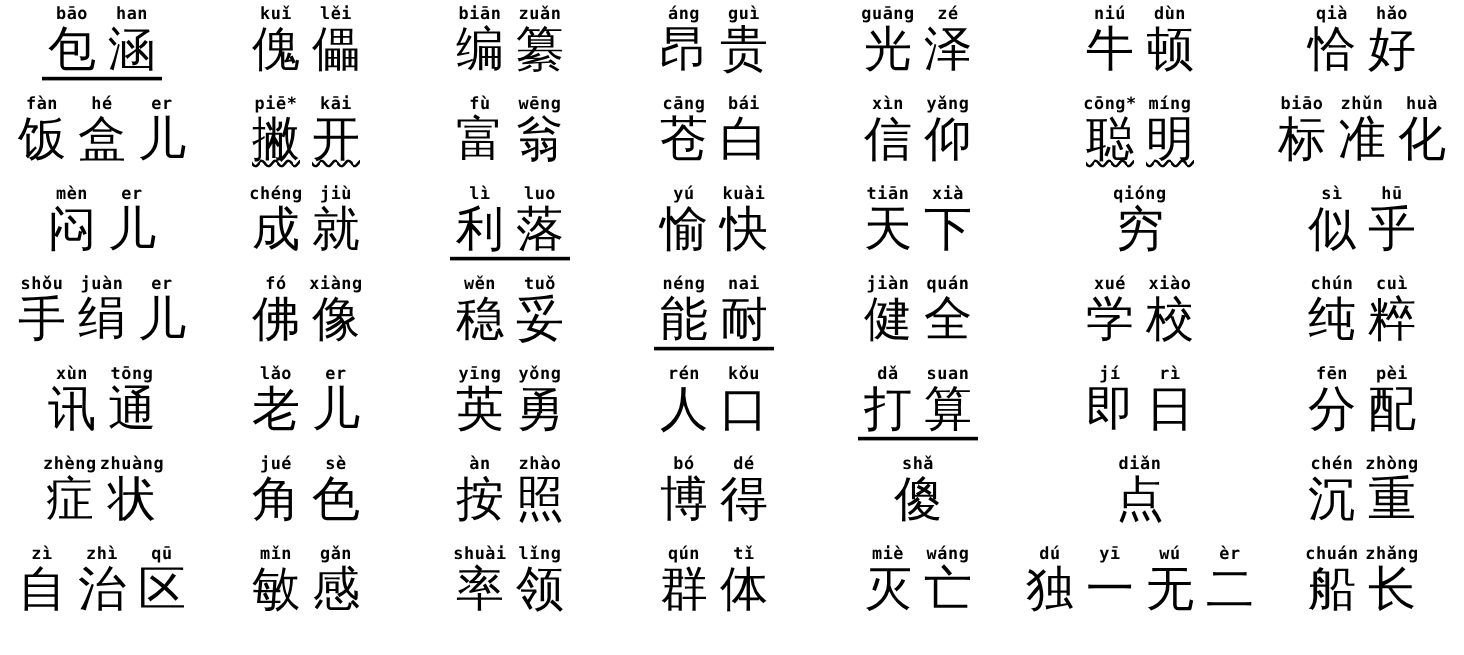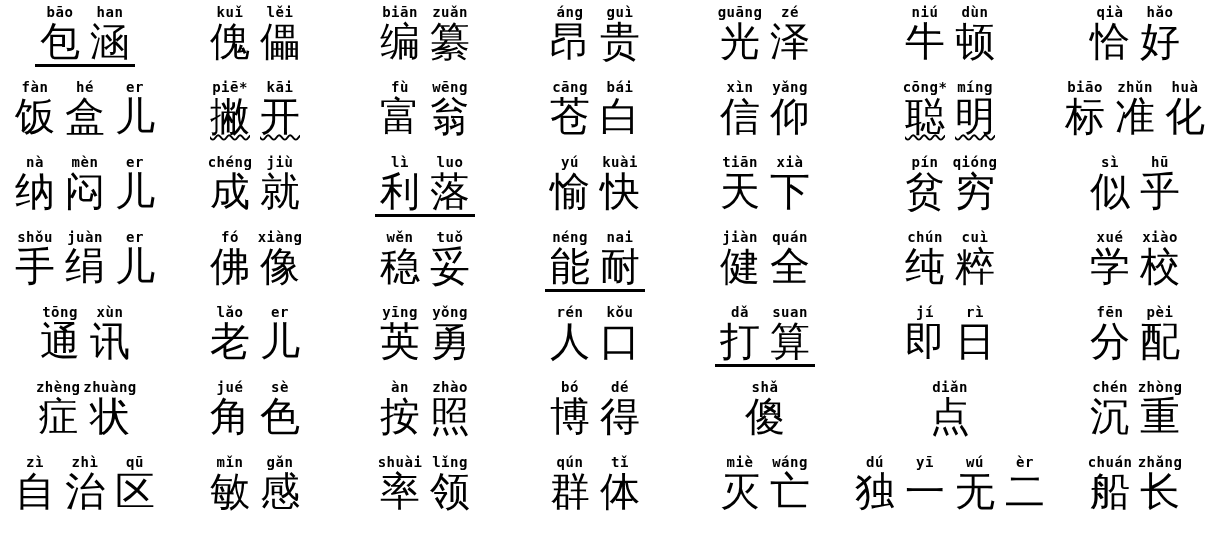--- a/index.html
+++ b/index.html
@@ -239,24 +239,20 @@
     <span class="hanzi">准</span>
   </div>
 
   <div class="char-cell">
     <span class="pinyin">huà</span>
     <span class="hanzi">化</span>
   </div>
 </div>
 
   <div class="word-card u-none">
-  <div class="char-cell">
-    <span class="pinyin">nà</span>
-    <span class="hanzi">纳</span>
-  </div>
 
   <div class="char-cell">
     <span class="pinyin">mèn</span>
     <span class="hanzi">闷</span>
   </div>
 
   <div class="char-cell">
     <span class="pinyin">er</span>
     <span class="hanzi">儿</span>
   </div>
@@ -304,24 +300,20 @@
     <span class="hanzi">天</span>
   </div>
 
   <div class="char-cell">
     <span class="pinyin">xià</span>
     <span class="hanzi">下</span>
   </div>
 </div>
 
   <div class="word-card u-none">
-  <div class="char-cell">
-    <span class="pinyin">pín</span>
-    <span class="hanzi">贫</span>
-  </div>
 
   <div class="char-cell">
     <span class="pinyin">qióng</span>
     <span class="hanzi">穷</span>
   </div>
 </div>
 
   <div class="word-card u-none">
   <div class="char-cell">
     <span class="pinyin">sì</span>
@@ -394,52 +386,52 @@
   </div>
 
   <div class="char-cell">
     <span class="pinyin">quán</span>
     <span class="hanzi">全</span>
   </div>
 </div>
 
   <div class="word-card u-none">
   <div class="char-cell">
+    <span class="pinyin">xué</span>
+    <span class="hanzi">学</span>
+  </div>
+
+  <div class="char-cell">
+    <span class="pinyin">xiào</span>
+    <span class="hanzi">校</span>
+  </div>
+</div>
+
+  <div class="word-card u-none">
+  <div class="char-cell">
     <span class="pinyin">chún</span>
     <span class="hanzi">纯</span>
   </div>
 
   <div class="char-cell">
     <span class="pinyin">cuì</span>
     <span class="hanzi">粹</span>
   </div>
 </div>
 
   <div class="word-card u-none">
   <div class="char-cell">
-    <span class="pinyin">xué</span>
-    <span class="hanzi">学</span>
-  </div>
-
-  <div class="char-cell">
-    <span class="pinyin">xiào</span>
-    <span class="hanzi">校</span>
-  </div>
-</div>
-
-  <div class="word-card u-none">
+    <span class="pinyin">xùn</span>
+    <span class="hanzi">讯</span>
+  </div>
+
   <div class="char-cell">
     <span class="pinyin">tōng</span>
     <span class="hanzi">通</span>
   </div>
-
-  <div class="char-cell">
-    <span class="pinyin">xùn</span>
-    <span class="hanzi">讯</span>
-  </div>
 </div>
 
   <div class="word-card u-none">
   <div class="char-cell">
     <span class="pinyin">lǎo</span>
     <span class="hanzi">老</span>
   </div>
 
 
   <div class="char-cell">

